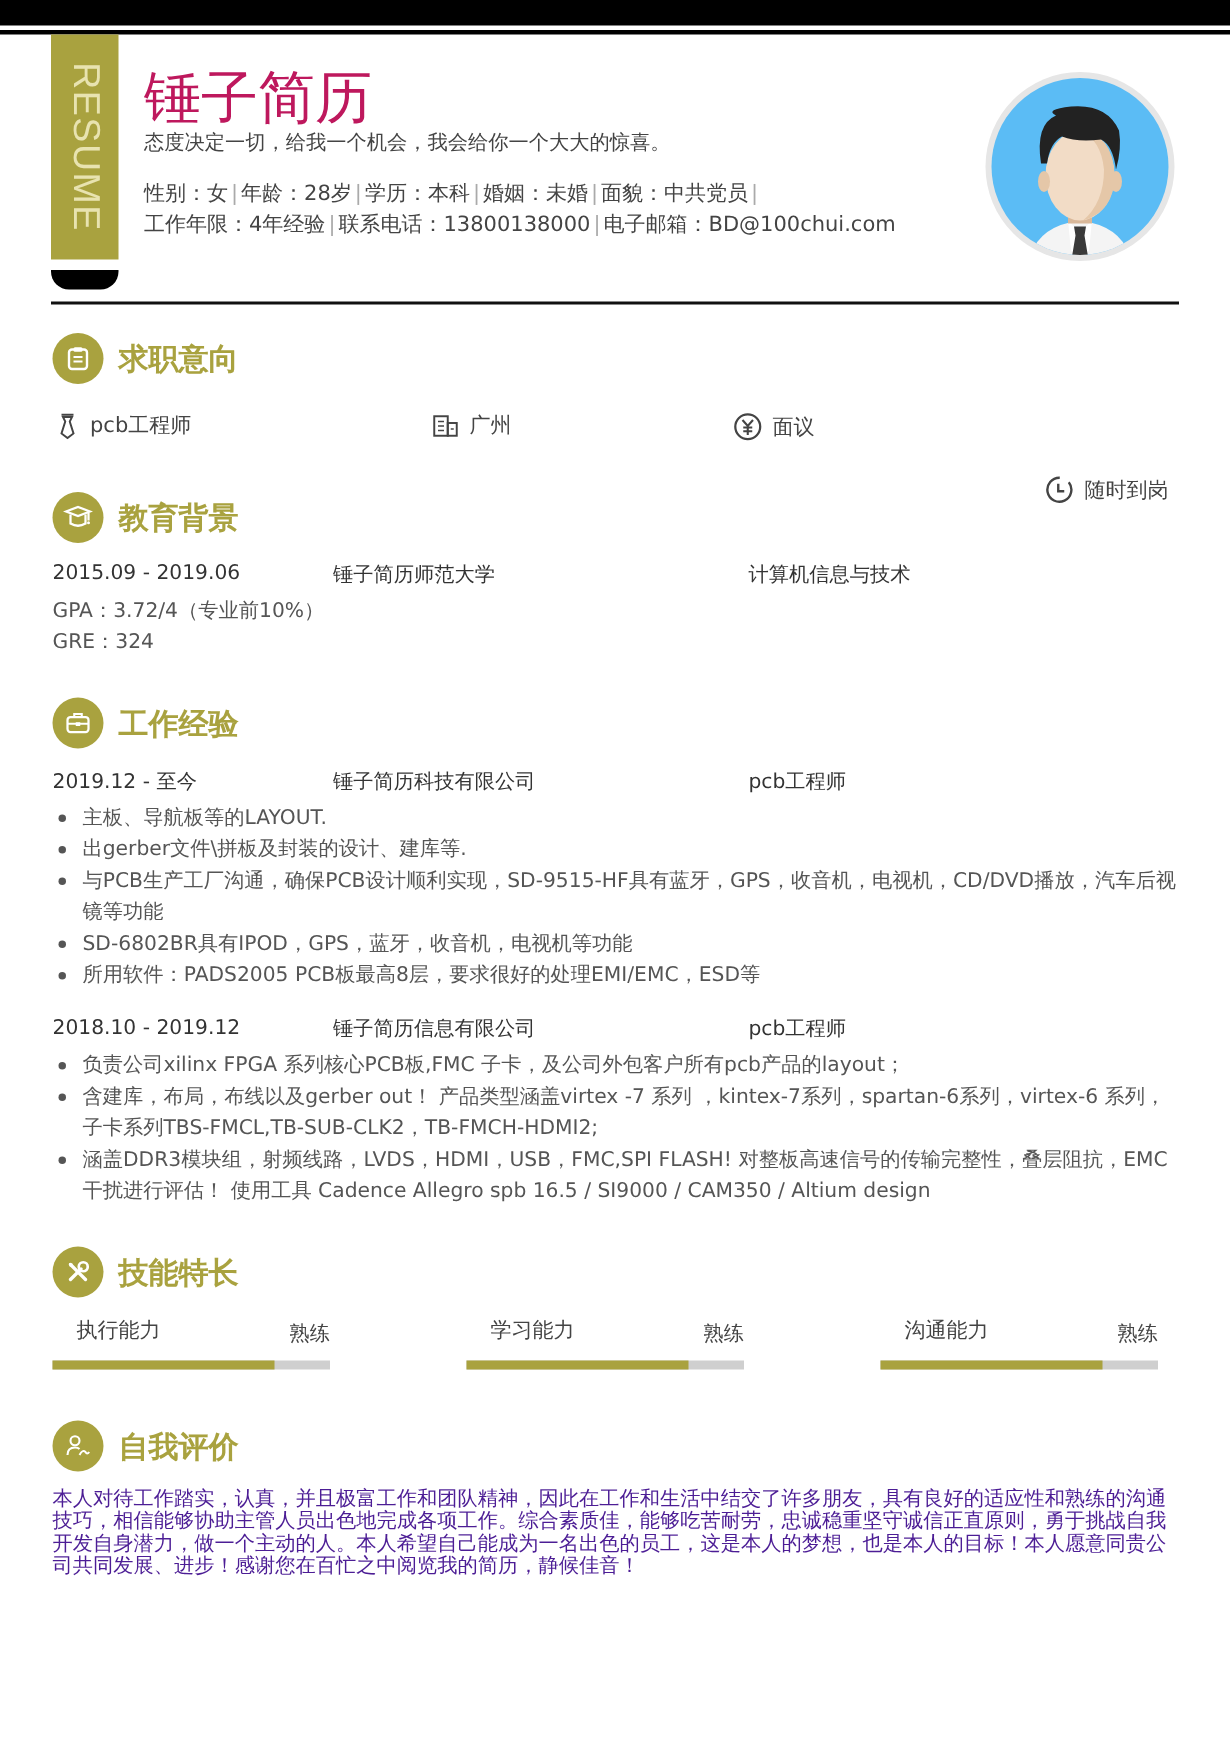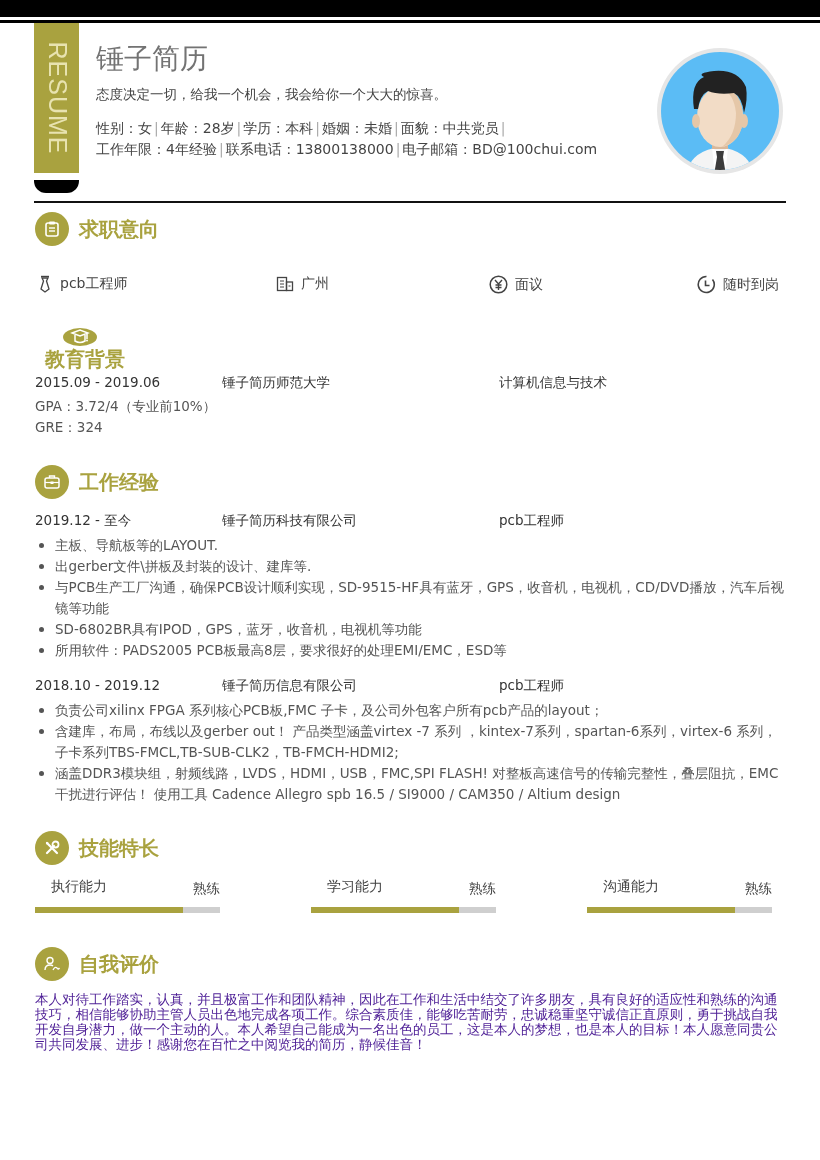--- a/index.html
+++ b/index.html
@@ -7,21 +7,21 @@
   body { font-family: "DejaVu Sans", "Liberation Sans", sans-serif; color: #555; position: relative; }
 
   .topbar { position: absolute; left: 0; top: 0; width: 820px; height: 17px; background: #000; }
   .topline { position: absolute; left: 0; top: 20px; width: 820px; height: 3px; background: #000; }
 
   .resume-tag { position: absolute; left: 34px; top: 23px; width: 45px; height: 150px; background: #a9a23f; }
   .resume-tag span { position: absolute; left: 50%; top: 50%; transform: translate(-50%, -50%) rotate(90deg);
     color: #e8e3b0; font-size: 25px; letter-spacing: 1px; white-space: nowrap; font-family: "Liberation Sans", sans-serif; }
   .resume-cap { position: absolute; left: 34px; top: 180px; width: 45px; height: 13px; background: #000; border-radius: 0 0 12px 12px; }
 
-  .name { position: absolute; left: 96px; top: 40px; font-size: 28px; color: #737373; font-weight: normal; }
+  .name { position: absolute; left: 96px; top: 40px; font-size: 38px; color: #be185d; font-weight: normal; }
   .motto { position: absolute; left: 96px; top: 86px; font-size: 13.5px; color: #444; }
   .info1 { position: absolute; left: 96px; top: 120px; font-size: 14px; color: #444; }
   .info2 { position: absolute; left: 96px; top: 141px; font-size: 14px; color: #444; }
   .info1 span.sep, .info2 span.sep { color: #aaa; margin: 0 2px; }
 
   .avatar { position: absolute; left: 656px; top: 47px; width: 128px; height: 128px; }
 
   .header-rule { position: absolute; left: 34px; top: 201px; width: 752px; height: 2px; background: #111; }
 
   .section-head { position: absolute; left: 35px; height: 34px; display: flex; align-items: center; }
@@ -90,68 +90,68 @@
       <path d="M64 40 Q86 42 87 70 Q87 94 66 100 Q80 88 80 66 Q78 46 64 40 Z" fill="#e5c7a8"></path>
       <ellipse cx="40" cy="74" rx="4" ry="7" fill="#e5c7a8"></ellipse>
       <ellipse cx="88" cy="74" rx="4" ry="7" fill="#e5c7a8"></ellipse>
       <path d="M38 62 Q34 36 48 30 Q40 26 58 24 Q82 22 90 40 Q92 52 88 66 Q86 50 78 46 Q62 48 52 44 Q44 48 42 62 Z" fill="#222"></path>
     </g>
   </svg>
 </div>
 
 <div class="header-rule"></div>
 
-<div class="section-head" style="top:212px;">
+<div class="section-head" style="top:222px;">
   <div class="section-icon">
     <svg width="18" height="18" viewBox="0 0 18 18">
         <rect x="3" y="3" width="12" height="13" rx="2" fill="none" stroke="#fff" stroke-width="1.6"></rect>
         <rect x="6" y="1.5" width="6" height="3" rx="1" fill="#fff"></rect>
         <line x1="6" y1="8" x2="12" y2="8" stroke="#fff" stroke-width="1.4"></line>
         <line x1="6" y1="11" x2="12" y2="11" stroke="#fff" stroke-width="1.4"></line>
       </svg>
   </div>
   <div class="section-title">求职意向</div>
 </div>
 
 <div class="intent-row">
   <div class="intent-item" style="left:37px;">
     <svg width="16" height="18" viewBox="0 0 16 18">
         <line x1="4" y1="1.5" x2="12" y2="1.5" stroke="#444" stroke-width="1.4"></line>
         <path d="M5 3 L11 3 L9.5 6 L12 14 L8 17 L4 14 L6.5 6 Z" fill="none" stroke="#444" stroke-width="1.3"></path>
       </svg>
     <span>pcb工程师</span>
   </div>
-  <div class="intent-item" style="left:276px;">
+  <div class="intent-item" style="left:288px;">
     <svg width="18" height="16" viewBox="0 0 18 16">
         <rect x="1.5" y="1.5" width="9" height="13" fill="none" stroke="#444" stroke-width="1.3"></rect>
         <rect x="10.5" y="6" width="6" height="8.5" fill="none" stroke="#444" stroke-width="1.3"></rect>
         <line x1="4" y1="5" x2="8" y2="5" stroke="#444"></line>
         <line x1="4" y1="8" x2="8" y2="8" stroke="#444"></line>
         <line x1="4" y1="11" x2="8" y2="11" stroke="#444"></line>
         <line x1="12.5" y1="10" x2="14.5" y2="10" stroke="#444"></line>
       </svg>
     <span>广州</span>
   </div>
   <div class="intent-item" style="left:489px;">
     <svg width="19" height="19" viewBox="0 0 19 19">
         <circle cx="9.5" cy="9.5" r="8.3" fill="none" stroke="#444" stroke-width="1.5"></circle>
         <path d="M6 5 L9.5 9 L13 5 M9.5 9 L9.5 15 M6.5 10 L12.5 10 M6.5 12.5 L12.5 12.5" fill="none" stroke="#444" stroke-width="1.4"></path>
       </svg>
     <span>面议</span>
   </div>
-  <div class="intent-item" style="left:697px;">
+  <div class="intent-item" style="left:697px;margin-top:42px;">
     <svg width="19" height="19" viewBox="0 0 19 19">
         <path d="M15.5 4.5 A8 8 0 1 1 9.5 1.5" fill="none" stroke="#444" stroke-width="1.6"></path>
         <path d="M8.5 5.5 L8.5 10.5 L12.5 10.5" fill="none" stroke="#444" stroke-width="1.6"></path>
       </svg>
     <span>随时到岗</span>
   </div>
 </div>
 
-<div class="section-head" style="top:328px;flex-direction:column;">
+<div class="section-head" style="top:328px;">
   <div class="section-icon">
     <svg width="20" height="18" viewBox="0 0 20 18">
         <path d="M2 5 L10 2 L18 5 L10 8 Z" fill="none" stroke="#fff" stroke-width="1.5"></path>
         <path d="M5 7 L5 13 Q10 16 15 13 L15 7" fill="none" stroke="#fff" stroke-width="1.5"></path>
         <line x1="17" y1="6" x2="17" y2="11" stroke="#fff" stroke-width="1.5"></line>
         <circle cx="17" cy="12.5" r="1" fill="#fff"></circle>
       </svg>
   </div>
   <div class="section-title">教育背景</div>
 </div>

